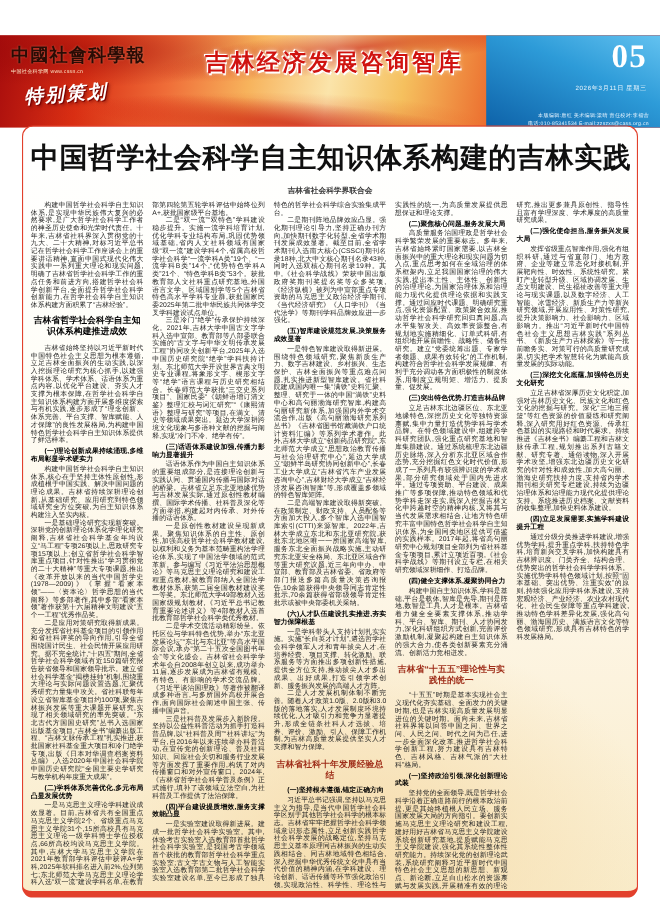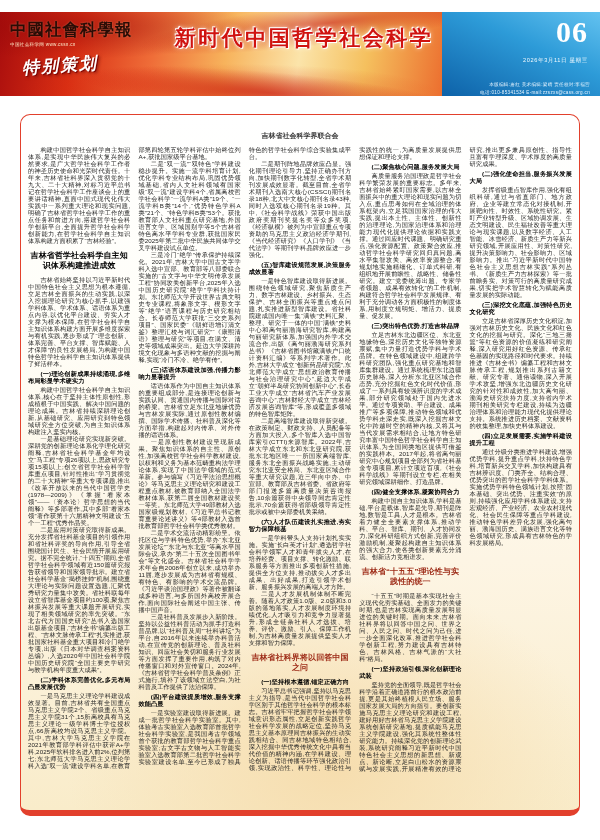--- a/index.html
+++ b/index.html
@@ -2,21 +2,21 @@
 <html><head>
 <meta charset="utf-8">
 <style>
   html,body { margin:0; padding:0; }
   body {
     width:600px; height:840px; position:relative; overflow:hidden;
     background:#ffffff; font-family:"Liberation Sans", sans-serif;
   }
   
   .masthead {
-    position:absolute; top:12px; left:0; width:600px; height:84px; overflow:hidden;
+    position:absolute; top:32px; left:0; width:600px; height:84px; overflow:hidden;
     background:
       radial-gradient(ellipse 260px 46px at 12% 18%, rgba(150,8,8,.55), rgba(150,8,8,0) 70%),
       radial-gradient(ellipse 300px 40px at 38% 95%, rgba(215,40,10,.45), rgba(215,40,10,0) 70%),
       linear-gradient(100deg,#a80d0d 0%,#d92f14 13%,#ef6d38 26%,#f7b35c 38%,#fbe4aa 50%,#f5c05e 61%,#ec7030 74%,#dd2a12 88%,#c01010 100%);
   }
   .silk {
     position:absolute; width:420px; height:46px; border-radius:50%;
     background:radial-gradient(ellipse at 50% 50%, rgba(198,16,8,.6), rgba(198,16,8,0) 65%);
   }
   .silk.s1 { left:120px; top:-12px; transform:rotate(-7deg); }
@@ -81,32 +81,33 @@
   <div class="silk s1"></div>
   <div class="silk s2"></div>
 
   <div class="mh-left">
     <div class="brand">中國社會科學報</div>
     <div class="brand-sub">中国社会科学网 www.cssn.cn</div>
     <div class="special">特别策划</div>
   </div>
 
   <div class="mh-center">
-    <div class="banner-line">新时代中国哲学社会科学</div>
+    <div class="banner-line">吉林经济发展咨询智库</div>
   </div>
 
   <div class="mh-right">
-    <div class="page-num">06</div>
+    <div class="page-num">05</div>
     <div class="date-line">2026年3月11日 星期三</div>
     <div class="staff-line">本版编辑:唐红  美术编辑:梁晴  责任校对:李福营</div>
     <div class="contact-line">电话:010-85341534  E-mail:zzszxs@cass.org.cn</div>
   </div>
 </div>
 
 <div class="panel">
+  <div class="headline">中国哲学社会科学自主知识体系构建的吉林实践</div>
   <div class="byline">吉林省社会科学界联合会</div>
   <div class="article-body">
       <p>构建中国哲学社会科学自主知识体系,是实现中华民族伟大复兴的必然要求,是广大哲学社会科学工作者的神圣历史使命和光荣时代责任。十年来,吉林省社科界深入贯彻党的十九大、二十大精神,对标习近平总书记在哲学社会科学工作座谈会上的重要讲话精神,直面中国式现代化伟大实践中一系列重大理论和现实问题,明确了吉林省哲学社会科学工作的重点任务和前进方向,搭建哲学社会科学创新平台,全面提升哲学社会科学创新能力,在哲学社会科学自主知识体系构建方面积累了“吉林经验”。</p>
       <div class="bh bh-black">吉林省哲学社会科学自主知识体系构建推进成效</div>
       <p>吉林省始终坚持以习近平新时代中国特色社会主义思想为根本遵循,立足吉林全面振兴的生动实践,以深入挖掘理论研究为核心抓手,以建强学科体系、学术体系、话语体系为重点内容,以优化平台建设、夯实人才支撑为根本保障,在哲学社会科学自主知识体系构建方面开展多维度探索与有机实践,逐步形成了“理念创新、体系完善、平台支撑、智库赋能、人才保障”的良性发展格局,为构建中国特色哲学社会科学自主知识体系提供了鲜活样本。</p>
       <div class="sh">(一)理论创新成果持续涌现,多维布局彰显学术硬实力</div>
       <p>构建中国哲学社会科学自主知识体系,核心在于坚持主体性原创性,形成植根于中国实践、解决中国问题的理论成果。吉林省持续深耕理论创新,从基础研究、应用研究到特色领域研究全方位突破,为自主知识体系构建注入坚实内核。</p>
       <p>一是基础理论研究实现新突破。深耕党的创新理论体系化学理化研究阐释,吉林省社会科学基金年均设立“马工程”专项26项以上,思政研究专项15项以上;创立省哲学社会科学智库重点项目,针对性推出“学习贯彻党的二十大精神”等重大专项课题,推出《改革开放以来的当代中国哲学史(1978—2009)》《掌握“看家本领”——〈资本论〉哲学思想的当代阐释》等多部著作,其中多部“看家本领”著作获第十六届精神文明建设“五个一工程”优秀作品奖。</p>
       <p>二是应用对策研究取得新成果。充分发挥省社科基金项目的引领作用和省社科评奖的导向作用,引导全省围绕国计民生、社会民情开展应用研究。据不完全统计,“十四五”期间,全省哲学社会科学领域有近150篇研究报告获省领导和国家领导批示。建立省社会科学基金“揭榜挂帅”机制,围绕重大理论与实际问题设置选题,汇聚优秀研究力量集中攻关。省社科联每年设立省智库基金项目约100项,聚焦吉林振兴发展等重大课题开展研究,实现了相关领域研究的率先突破。“东北古代方国国史研究”丛书入选国家出版基金项目,“吉林全书”编纂出版工程、“吉林文脉传承工程”扎实推进,获批国家社科基金重大项目和冷门绝学专项,出版《日本对华调查档案资料丛编》,入选2020年中国社会科学院中国历史研究院“全国主要史学研究与教学机构年度重大成果”。</p>
       <div class="sh">(二)学科体系完善优化,多元布局凸显发展优势</div>
@@ -120,21 +121,21 @@
       <p>三是社科普及发展步入新阶段。坚持以公益性科普活动为抓手打造科普品牌,以“社科普及周”“社科讲坛”为平台,自2016年以来连续举办科普活动,在宣传党的创新理论、普及社科知识、回应社会关切和服务行业发展等方面发挥了重要作用,构筑了对内传播窗口和对外宣传窗口。2024年,《吉林省哲学社会科学普及条例》正式施行,填补了该领域立法空白,为社科普及工作提供了法治保障。</p>
       <div class="sh">(四)平台建设提质增效,服务支撑效能凸显</div>
       <p>一是实验室建设取得新进展。建成一批哲学社会科学实验室。其中,体验考古实验室入选教育部首批哲学社会科学实验室,是我国考古学领域首个获批的教育部哲学社会科学重点实验室;古文字古文物与人工智能实验室入选教育部第二批哲学社会科学实验室建设名单,至今已形成了独具特色的哲学社会科学综合实验集成平台。</p>
       <p>二是期刊阵地品牌效应凸显。强化期刊理论引导力,坚持正确办刊方向,加快期刊数字化转型,全省学术期刊发展成效显著。截至目前,全省学术期刊入选南大核心(CSSCI)期刊名录18种,北大中文核心期刊名录43种,同时入选双核心期刊名录19种。其中,《社会科学战线》荣获中国出版政府奖期刊奖提名奖等众多奖项,《经济纵横》被列为中宣部重点专项资助的马克思主义政治经济学期刊,《当代经济研究》《人口学刊》《当代法学》等期刊学科品牌效应进一步强化。</p>
       <div class="sh">(五)智库建设规范发展,决策服务成效显著</div>
       <p>一是特色智库建设取得新进展。围绕特色领域研究,聚焦新质生产力、数字吉林建设、乡村振兴、生态保护、吉林全面振兴等重点难点问题,扎实推进新型智库建设。省社科院建成国内唯一集“满铁”史料汇聚、整理、研究于一体的中国“满铁”史料中心和高句丽渤海研究智库,构建高句丽研究新体系,加强国内外学术交流合作,出版《高句丽渤海研究系列丛书》《吉林省图书馆藏满铁户口统计资料汇编》等系列学术著作。此外,吉林大学成立“创新药品研究院”,东北师范大学成立“思想政治教育传播与社会治理研究中心”,延边大学成立“朝鲜半岛研究协同创新中心”,长春工业大学成立“吉林省汽车产业发展咨询中心”,吉林财经大学成立“吉林经济发展咨询智库”等,形成覆盖多领域的特色智库矩阵。</p>
       <p>二是高端智库建设取得新突破。在政策制定、财政支持、人员配备等方面加大投入,多个智库入选中国智库索引(CTTI)来源智库。2022年,吉林大学成立东北和东北亚研究院,获批东北地区唯一一所国家高端智库,服务东北全面振兴战略实施,主动研究东北亚安全格局、东北亚区域合作等重大研究议题,近三年向中办、中宣部、教育部及吉林省委、省政府等部门报送多篇高质量决策咨询报告,10余篇获得中央领导同志肯定性批示,70余篇获得省部级领导肯定性批示或被中央部委机关采纳。</p>
       <div class="sh">(六)人才队伍建设扎实推进,夯实智力保障根基</div>
       <p>一是学科带头人支持计划扎实实施。实施“长白英才计划”,遴选哲学社会科学领军人才和青年拔尖人才,在培养经费、项目支撑、转化激励、联系服务等方面推出多项创新性措施,提供全方位支持,推动拔尖人才多出成果、出好成果,打造引领学术创新、服务振兴发展的高端人才方阵。</p>
       <p>二是人才发展机制体制不断完善。随着人才政策1.0版、2.0版和3.0版的落地落实,人才发展制度环境持续优化,人才吸引力和竞争力显著提升,形成全链条社科人才选拔、培养、评价、激励、引人、保障工作机制,为吉林高质量发展提供坚实人才支撑和智力保障。</p>
-      <div class="bh bh-red">吉林省社科界将以回答中国之问</div>
+      <div class="bh bh-red">吉林省社科十年发展经验总结</div>
       <div class="sh">(一)坚持根本遵循,锚定正确方向</div>
       <p>习近平总书记强调,坚持以马克思主义为指导,是当代中国哲学社会科学区别于其他哲学社会科学的根本标志。吉林省牢牢把握哲学社会科学领域意识形态属性,立足创新实践哲学社会科学发展的战略定位,坚持马克思主义基本原理同吉林振兴的生动实践相结合、同吉林地域特色相结合,深入挖掘中华优秀传统文化中具有当代价值的精神内涵,在学科建设、理论创新、话语传播等环节强化政治引领,实现政治性、科学性、理论性与实践性的统一,为高质量发展提供思想保证和理论支撑。</p>
       <div class="sh">(二)聚焦核心问题,服务发展大局</div>
       <p>高质量服务治国理政是哲学社会科学繁荣发展的重要标志。多年来,吉林省始终紧盯国家需要,以吉林全面振兴中的重大理论和现实问题为切入点,重点思考如何在全域治理的体系框架内,立足我国国家治理的伟大实践,提出本土性、主体性、创新性的治理理论,为国家治理体系和治理能力现代化提供理论依据和实践支撑。通过回应时代课题、明确研究重点,强化资源配置、政策聚合效应,推动哲学社会科学研究回归真问题,高水平集智攻关、高效率资源整合,有规划地实施精细化、订单式科研,有组织地开展前瞻性、战略性、储备性研究。建立“党委统筹出题、专家学者领题、成果有效转化”的工作机制,构建符合哲学社会科学发展规律、有利于充分调动各方面积极性的制度体系,用制度立规明矩、增活力、提质量、促发展。</p>
       <div class="sh">(三)突出特色优势,打造吉林品牌</div>
       <p>立足吉林东北边疆区位、东北亚地缘特色,深挖历史文化等独特资源禀赋,集中力量打造优势学科与学术品牌。在特色领域建设中,组建跨学科研究团队,强化重点研究基地和智库集群建设。通过系统梳理东北边疆历史脉络,深入分析东北亚区域合作态势,充分挖掘红色文化时代价值,形成了一系列具有较强辨识度的学术成果,部分研究领域处于国内先进水平。通过专项资助、平台建设、成果推广等多项保障,推动特色领域和优势学科走深走实,既深入挖掘吉林文化中跨越时空的精神内核,又将其与当代发展需求相结合,让地方特色研究丰富中国特色哲学社会科学自主知识体系,为全国同类地区提供可借鉴的实践样本。2017年起,将省高句丽研究中心规划项目全部列为省社科基金专项项目,累计立项近百项,《社会科学战线》等期刊设立专栏,在相关研究领域深耕细作、打造品牌。</p>
       <div class="sh">(四)健全支撑体系,凝聚协同合力</div>
       <p>构建中国自主知识体系,学科是基础,平台是载体,智库是先导,期刊是阵地,数智是工具,人才是根本。吉林省着力健全全要素支撑体系,推动学科、平台、智库、期刊、人才协同发力,深化科研组织方式创新,完善评价激励机制,凝聚起构建自主知识体系的强大合力,使各类创新要素充分涌流、创新活力竞相迸发。</p>
       <div class="bh bh-red">吉林省“十五五”理论性与实践性的统一</div>
       <p>“十五五”时期是基本实现社会主义现代化夯实基础、全面发力的关键时期,也是吉林实现高质量发展明显进位的关键时期。面向未来,吉林省社科界将以回答中国之问、世界之问、人民之问、时代之问为己任,进一步全面深化改革,推进哲学社会科学创新工程,努力建设具有吉林特色、吉林风格、吉林气派的“大社科”格局。</p>

